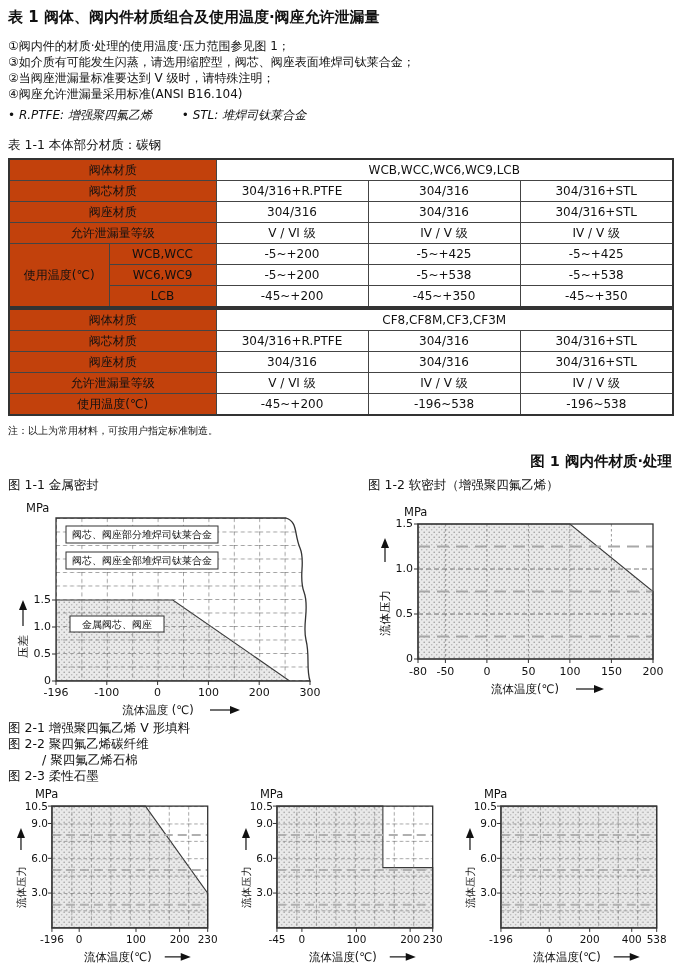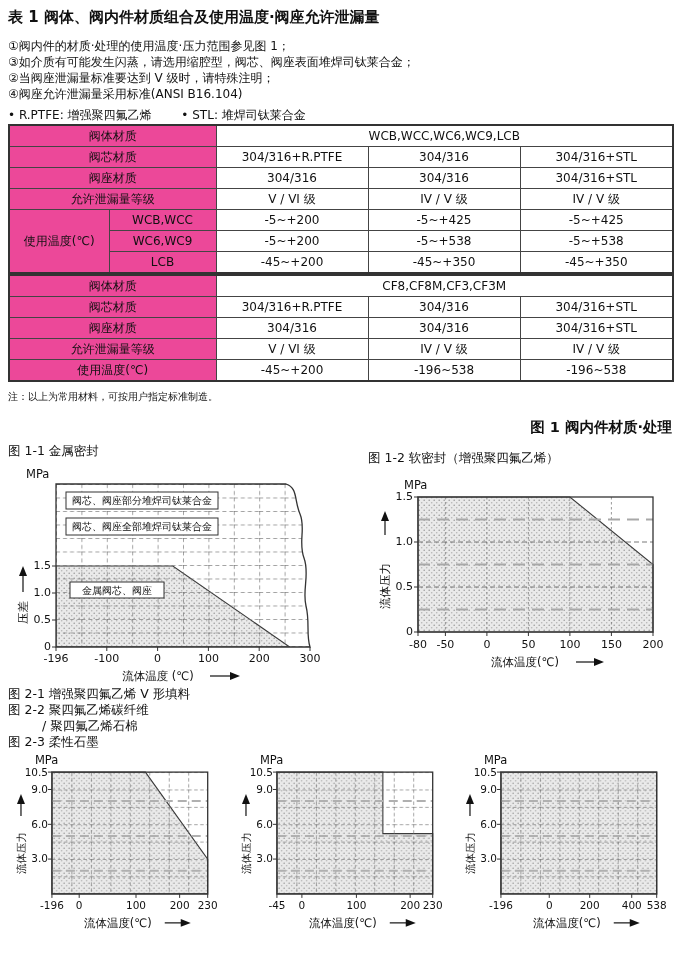--- a/index.html
+++ b/index.html
@@ -2,29 +2,29 @@
 <html><head>
 <meta charset="utf-8">
 <style>
   html,body{margin:0;padding:0;background:#fff;}
   body{width:680px;height:969px;overflow:hidden;color:#111;
        font-family:"DejaVu Sans","Liberation Sans",sans-serif;}
   .page{padding:6px 8px 0 8px;}
   .doc-title{font-size:15px;font-weight:bold;margin:2px 0 11px 0;}
   .note{font-size:12px;line-height:16px;}
   .defs{font-size:12px;margin-top:5px;}
-  .defs span{margin-right:26px;}
+  .defs span{margin-right:26px;font-style:italic;}
   .tcaption{font-size:12.5px;margin:13px 0 4px 0;}
   table{border-collapse:collapse;width:664px;table-layout:fixed;border:2px solid #333;}
   td{border:1px solid #444;font-size:12px;text-align:center;height:20px;padding:0 2px;
      overflow:hidden;white-space:nowrap;}
-  td.hdr{background:#ec4899;}
+  td.hdr{background:#c2410c;}
   .bottom-note{font-size:10px;margin:8px 0 0 0;}
   .fig-heading{font-size:14.5px;font-weight:bold;margin:14px 0 4px 0;text-align:right;}
-  .fig1-row{display:flex;gap:20px;align-items:flex-end;}
+  .fig1-row{display:flex;gap:20px;align-items:flex-start;}
   .fig-block .figcap{font-size:12.5px;margin:2px 0 2px 0;}
   .fig2-caps{display:flex;margin-top:2px;flex-direction:column;}
   .fig2-caps .c{font-size:12.5px;width:225px;line-height:16px;}
   .fig2-caps .c .l2{padding-left:34px;}
   .fig2-row{display:flex;gap:10px;margin-top:2px;}
   svg{display:block;}
   svg text{fill:#111;}
   .tk{font-size:11px;}
   .tks{font-size:10.5px;}
   .unit{font-size:11.5px;}
@@ -58,20 +58,21 @@
   <div class="doc-title">表 1 阀体、阀内件材质组合及使用温度·阀座允许泄漏量</div>
   <div class="note">①阀内件的材质·处理的使用温度·压力范围参见图 1；</div>
   <div class="note">③如介质有可能发生闪蒸，请选用缩腔型，阀芯、阀座表面堆焊司钛莱合金；</div>
   <div class="note">②当阀座泄漏量标准要达到 V 级时，请特殊注明；</div>
   <div class="note">④阀座允许泄漏量采用标准(ANSI B16.104)</div>
   <div class="defs">
     <span>• R.PTFE: 增强聚四氟乙烯</span>
     <span>• STL: 堆焊司钛莱合金</span>
   </div>
 
+  <div class="tcaption">表 1-1 本体部分材质：碳钢</div>
   <table>
     <colgroup>
         <col style="width:100px">
         <col style="width:107px">
         <col style="width:152px">
         <col style="width:152px">
         <col style="width:153px">
       </colgroup>
     <tbody>
         <tr>

